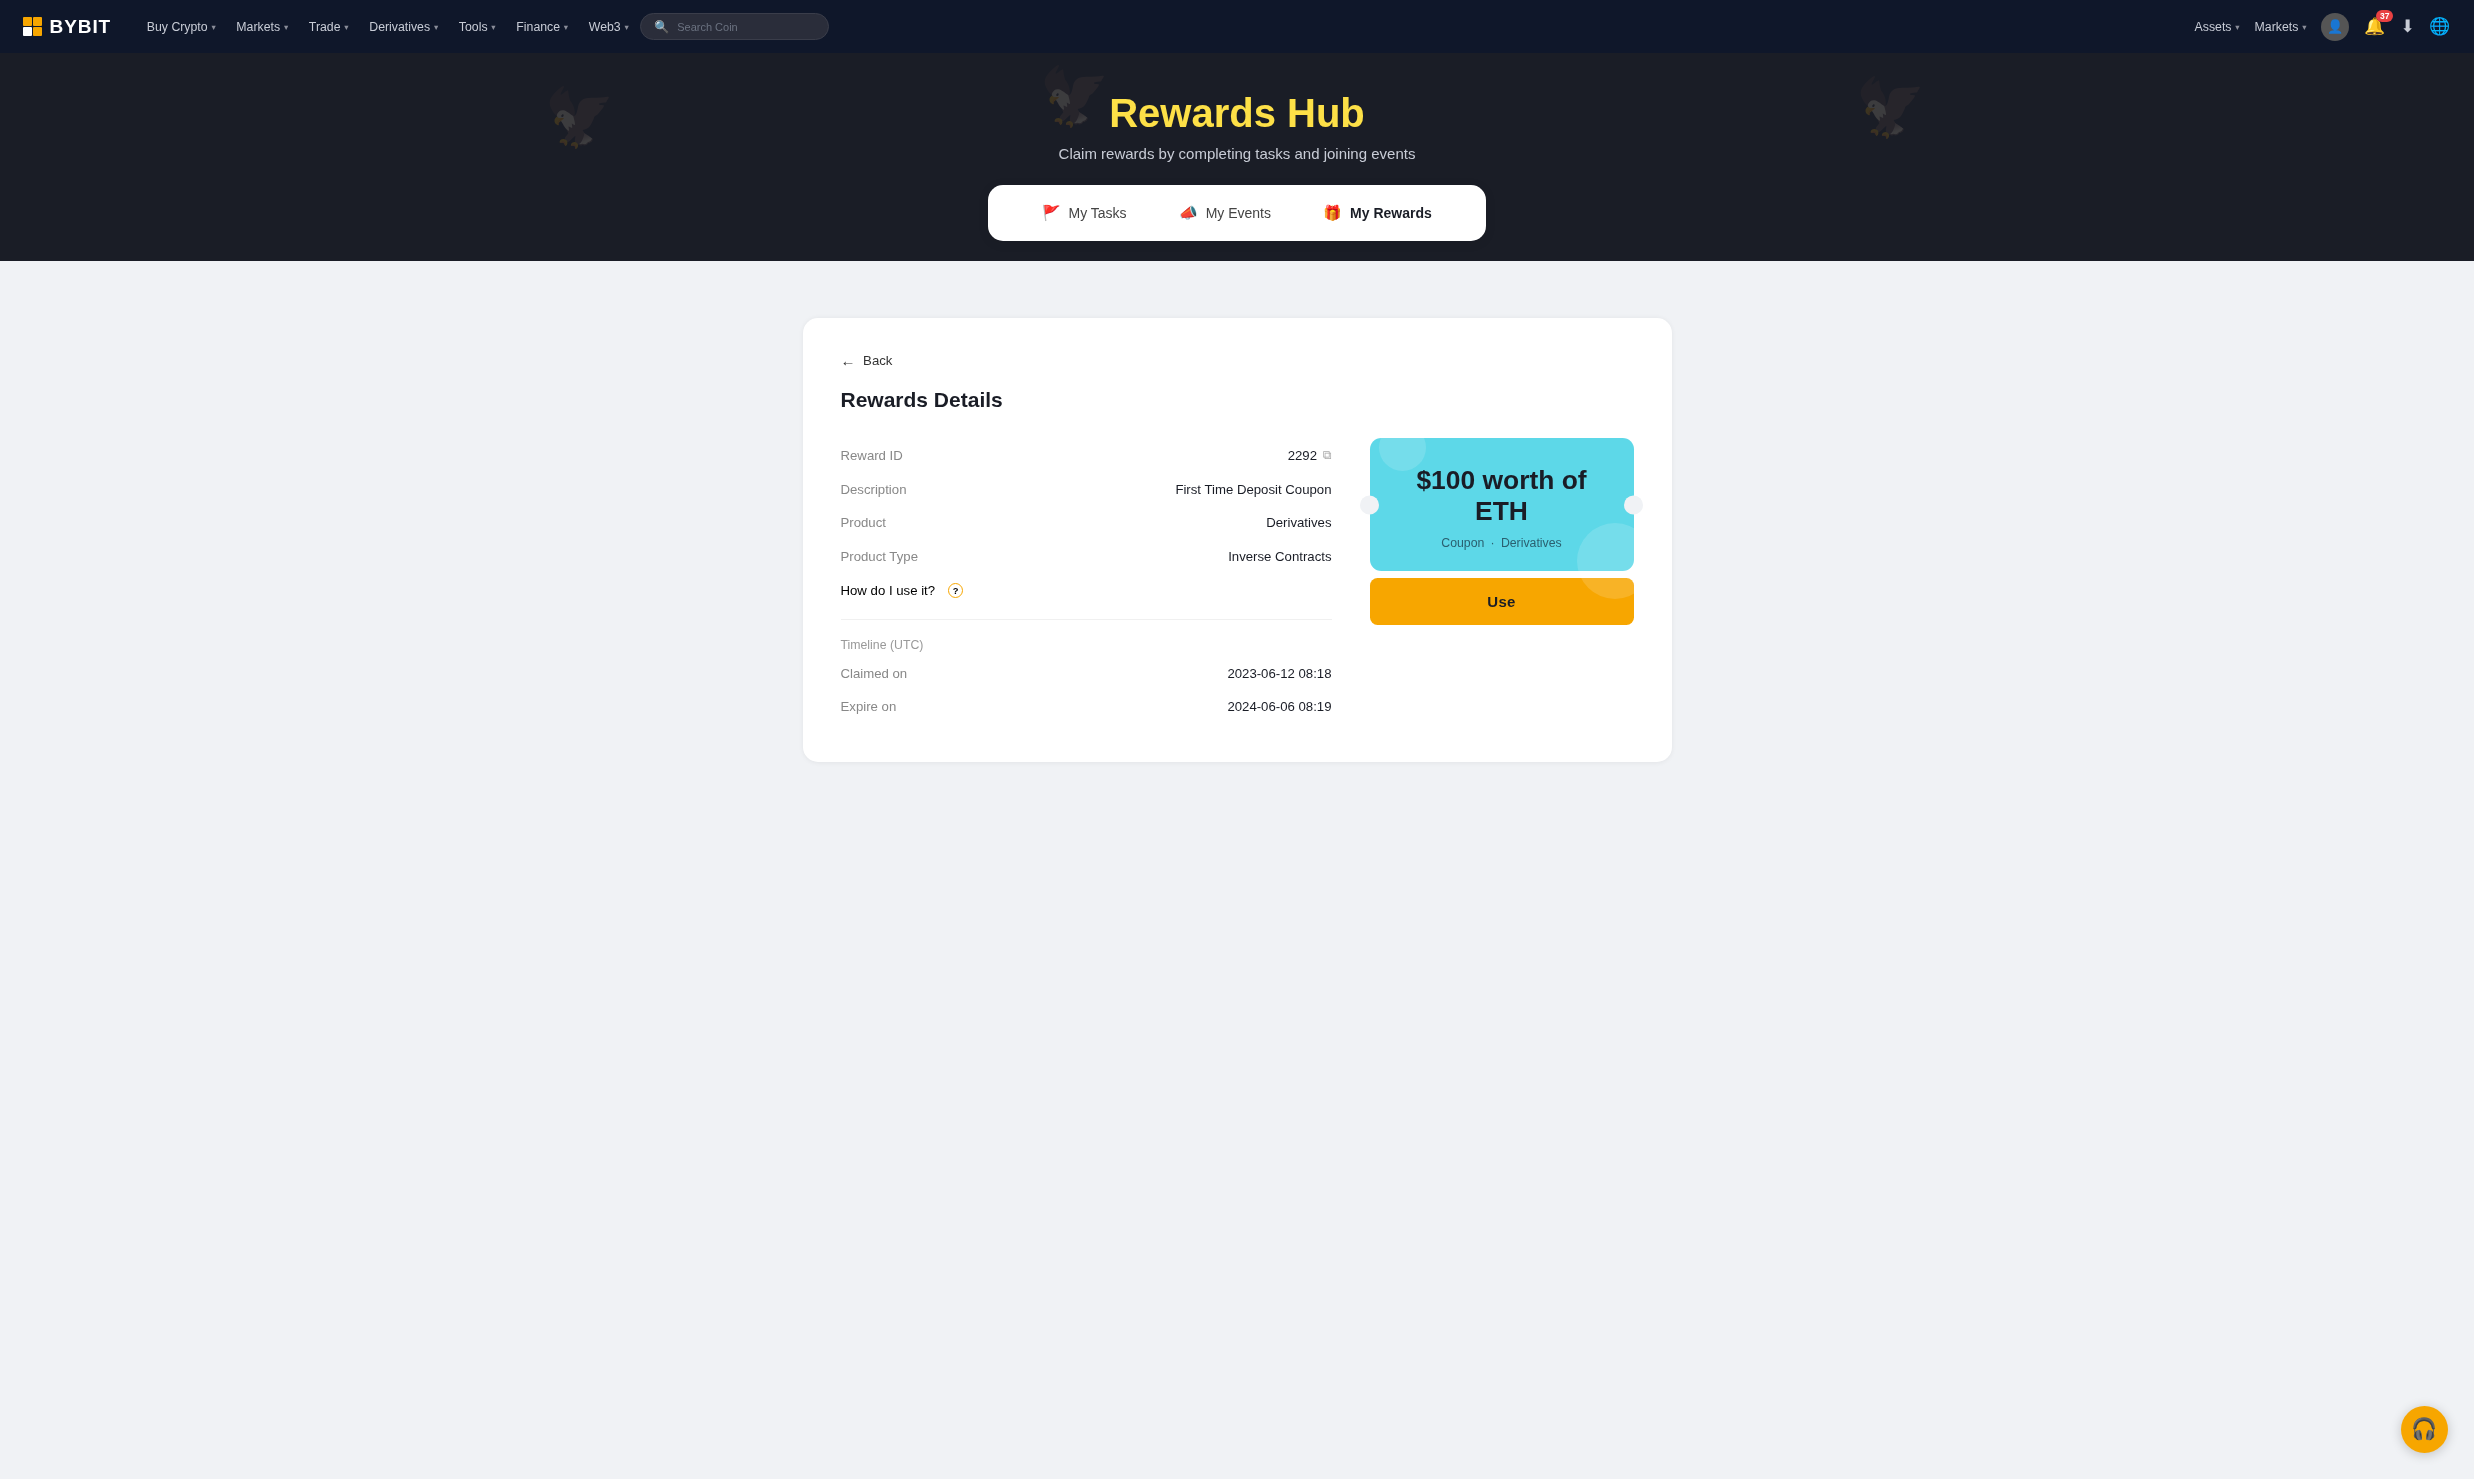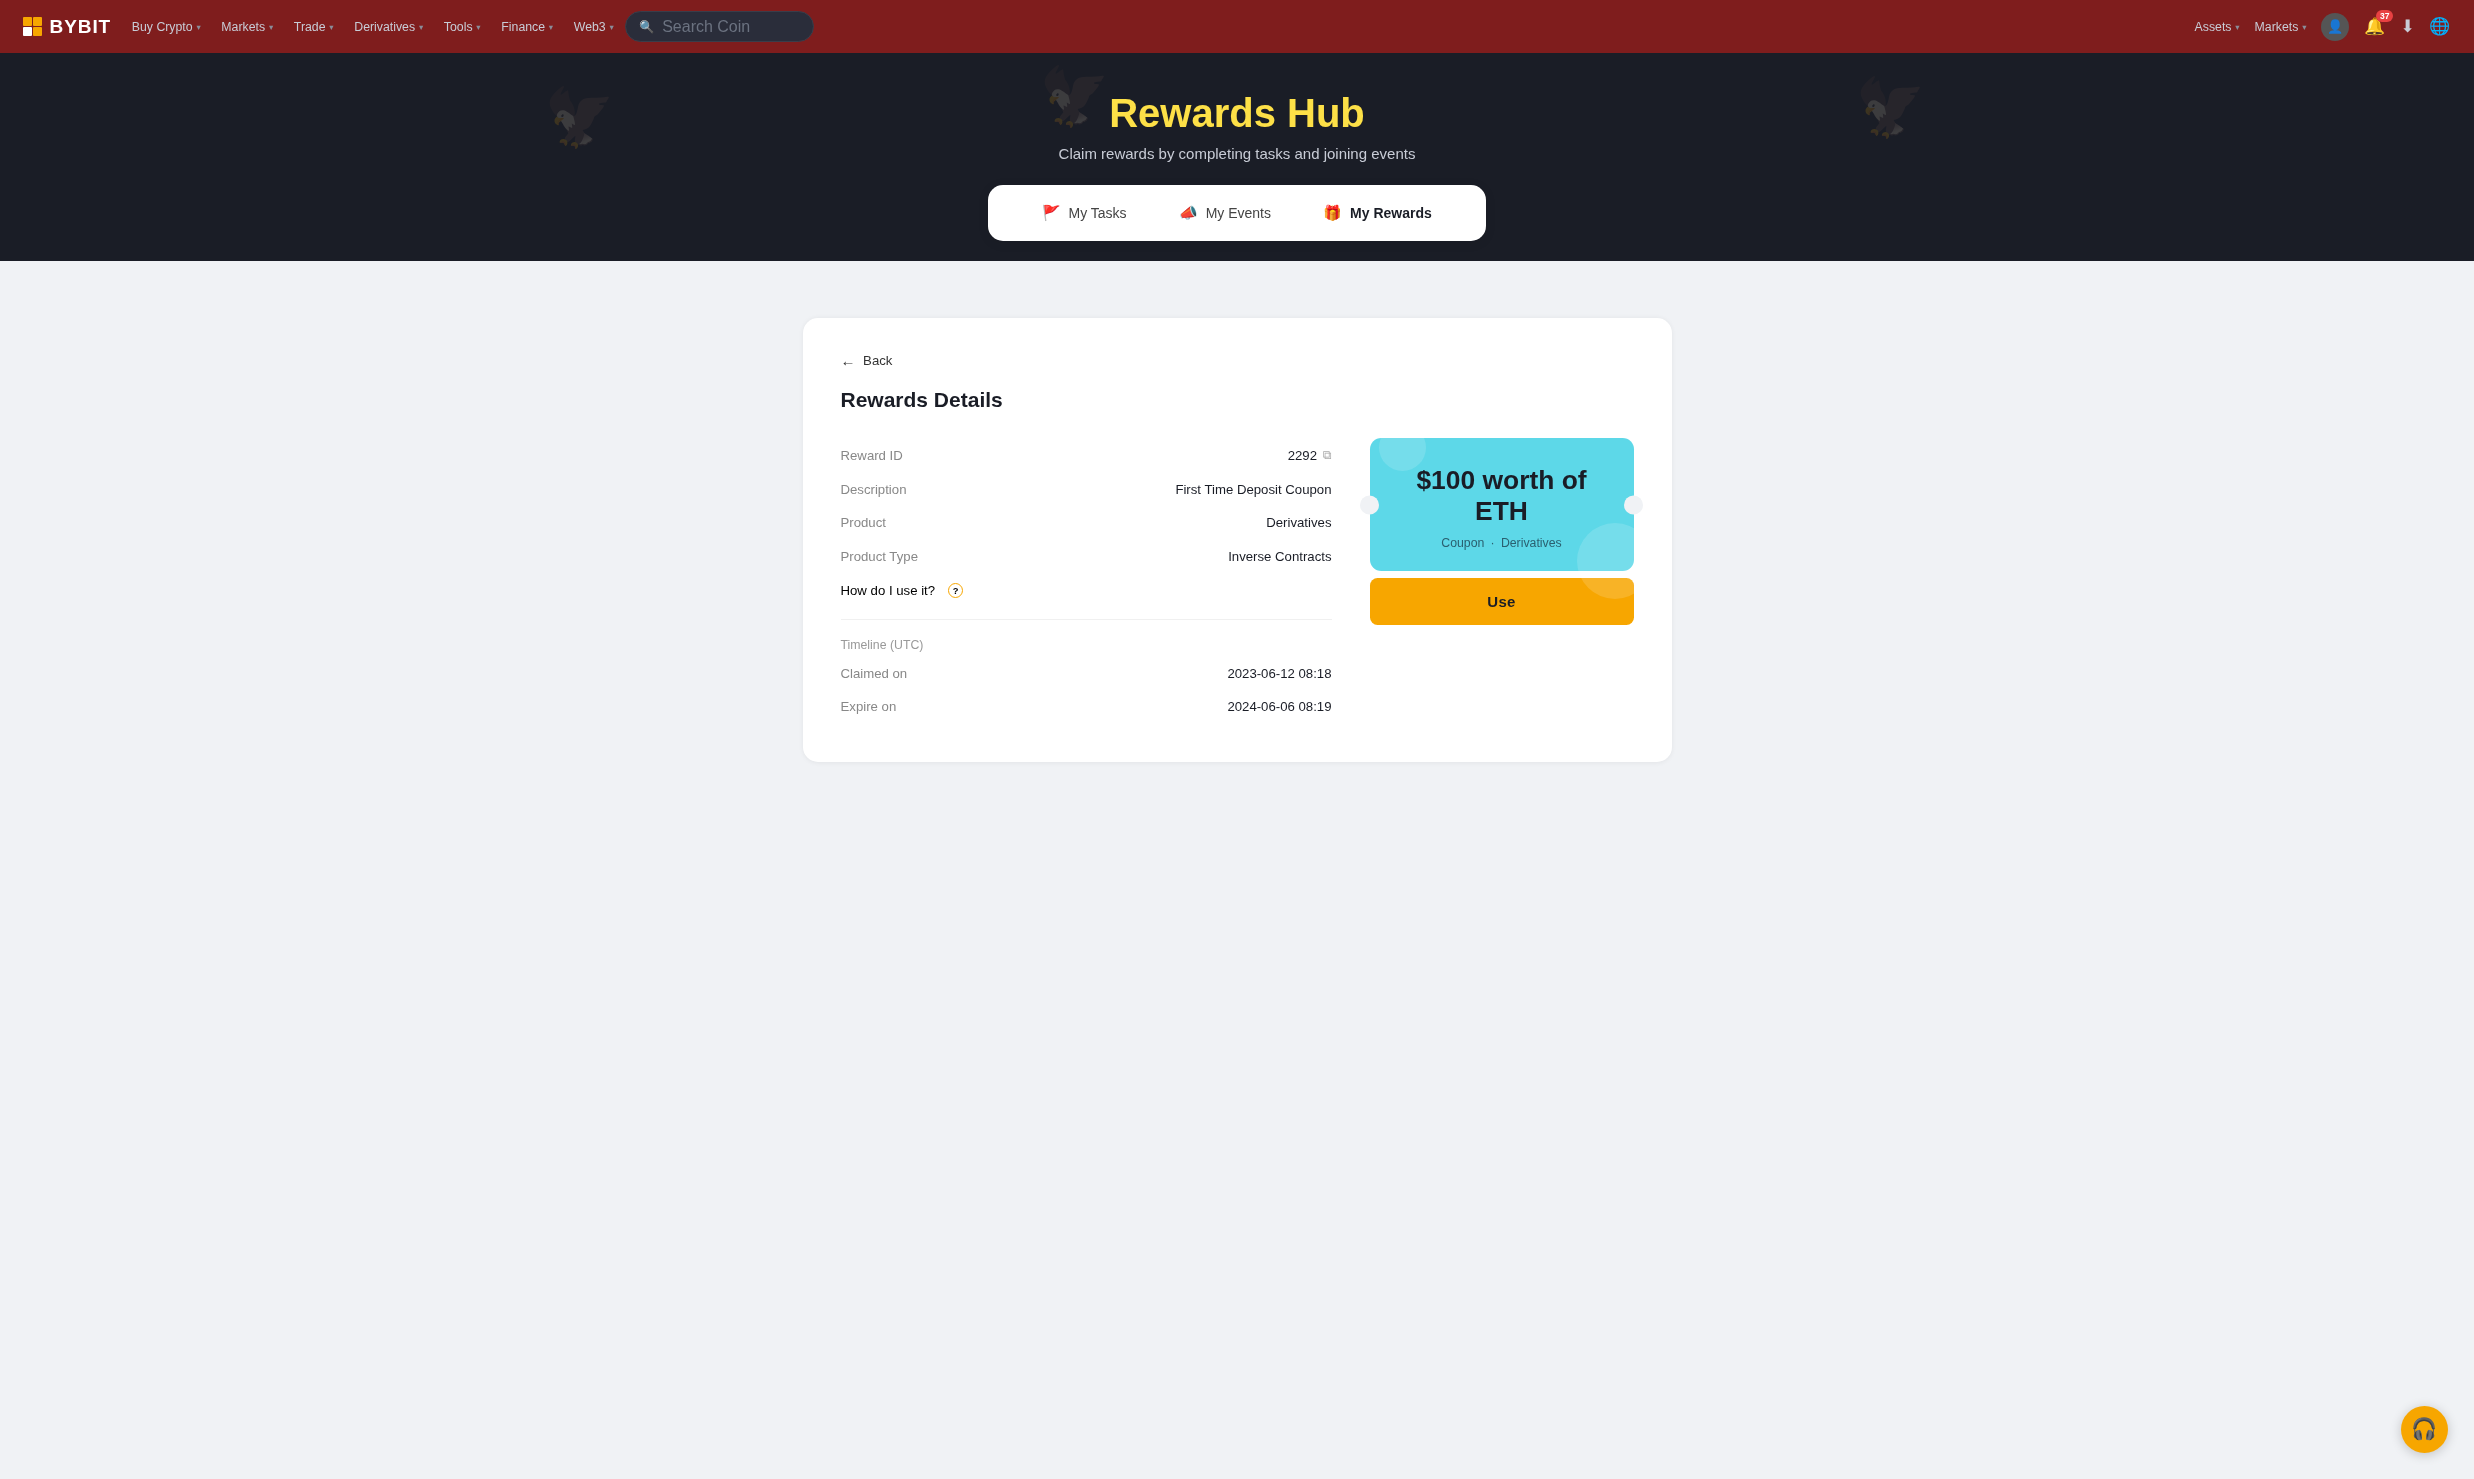--- a/index.html
+++ b/index.html
@@ -1,25 +1,25 @@
 <!DOCTYPE html>
 <html style="font-size:15px"><head>
   <meta charset="utf-8">
   <style>
     * { margin: 0; padding: 0; box-sizing: border-box; }
     body { font-family: -apple-system, BlinkMacSystemFont, 'Segoe UI', sans-serif; background: #f0f2f5; min-height: 100vh; }
 
     
     .navbar {
-      background: #7f1d1d;
+      background: #0f172a;
       display: flex;
       align-items: center;
       padding: 0 23px;
       height: 53px;
-      gap: 0;
+      gap: 15px;
       position: relative;
       z-index: 10;
     }
     .nav-logo {
       display: flex;
       align-items: center;
       gap: 7.6px;
       margin-right: 11.3px;
     }
     .logo-text {
@@ -61,21 +61,21 @@
       border: 0.9px solid #3a3d4a;
       border-radius: 19px;
       display: flex;
       align-items: center;
       padding: 5.7px 13.2px;
       gap: 7.6px;
       width: 189px;
       cursor: text;
     }
     .nav-search-icon { color: #6b7280; font-size: 12.3px; }
-    .nav-search-text { color: #6b7280; font-size: 16px; }
+    .nav-search-text { color: #6b7280; font-size: 11px; }
 
     .nav-right { display: flex; align-items: center; gap: 15px; margin-left: 15px; }
     .nav-right-item {
       color: #c8ccd6;
       font-size: 12.3px;
       cursor: pointer;
       display: flex;
       align-items: center;
       gap: 3.8px;
       justify-content: center;

